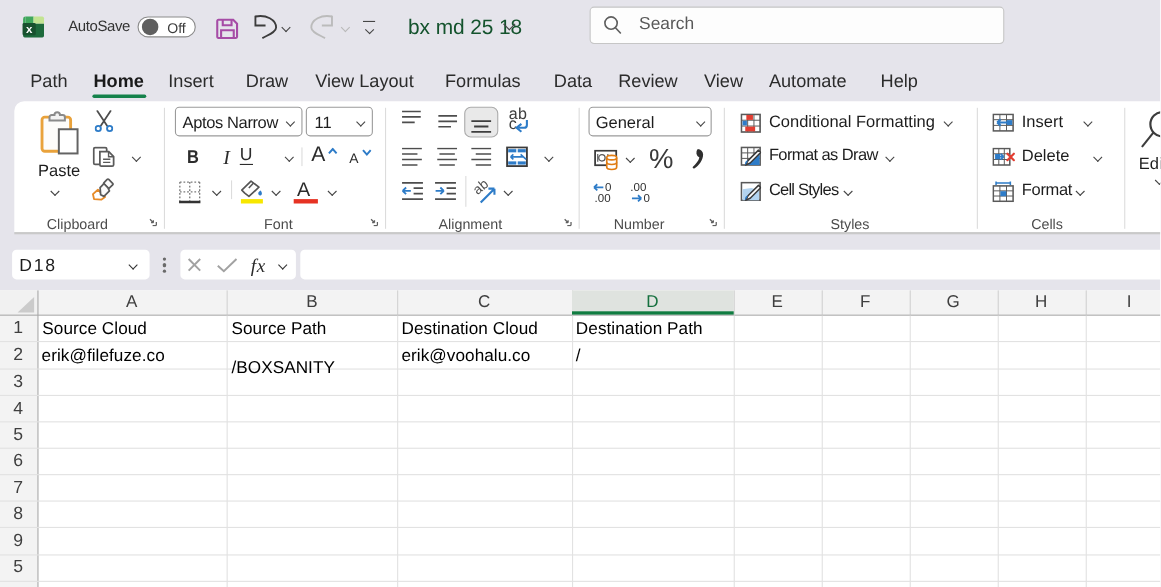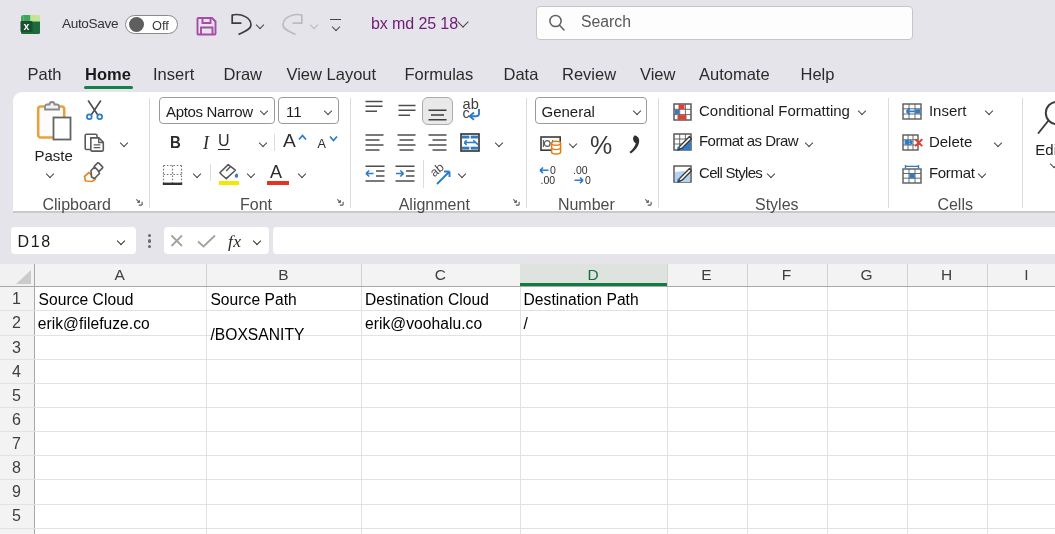--- a/index.html
+++ b/index.html
@@ -2,21 +2,21 @@
 <html><head><meta charset="utf-8"><style>
 *{margin:0;padding:0;box-sizing:border-box}
 html,body{width:1055px;height:534px;overflow:hidden}
 body{font-family:"Liberation Sans",sans-serif;}
 #w{position:relative;width:1055px;height:534px;background:#e5e4eb;overflow:hidden}
 .ab{position:absolute}
 .ch{position:absolute;width:6px;height:6px;border-left:1.6px solid #454545;border-bottom:1.6px solid #454545;transform:rotate(-45deg)}
 .chg{border-color:#b9b9b9}
 .txt{position:absolute;white-space:nowrap;color:#1d1d1d}
 .tab{position:absolute;top:65px;font-size:16.5px;color:#2b2b2b;white-space:nowrap}
-.glbl{position:absolute;font-size:16px;color:#4c4c4c;white-space:nowrap}
+.glbl{position:absolute;font-size:13px;color:#4c4c4c;white-space:nowrap}
 .rlbl{position:absolute;font-size:15px;color:#1d1d1d;white-space:nowrap}
 .gline-v{position:absolute;width:1px;background:#e2e2e2}
 .gline-h{position:absolute;height:1px;background:#e2e2e2}
 .hsep{position:absolute;width:1px;background:#d2d2d2}
 .gdiv{position:absolute;width:1px;background:#dcdcdc;top:98px;height:110px}
 .launch{position:absolute;width:8px;height:8px}
 .ct{position:absolute;font-size:15.6px;letter-spacing:0.05px;color:#000;white-space:nowrap;line-height:1}
 .colhdr{position:absolute;top:266.6px;font-size:15.5px;color:#3f3f3f;text-align:center;line-height:1}
 .rowhdr{position:absolute;font-size:16px;color:#3f3f3f;width:33px;text-align:center;line-height:1}
 </style></head>
@@ -45,21 +45,21 @@
   <path d="M4.2 2 C 14 0 23 5 23 12 C 23 16.5 16 18.6 10.5 21.6" fill="none" stroke="#3c3c3c" stroke-width="1.7"></path>
 </svg>
 <div class="ch" style="left:257px;top:21.5px"></div>
 <svg class="ab" style="left:280px;top:13px" width="26" height="23" viewBox="0 0 26 23">
   <path d="M12.6 10.2 H21.8 V1.4" fill="none" stroke="#bbb" stroke-width="1.7"></path>
   <path d="M21.8 2 C 12 0 3 5 3 12 C 3 16.5 10 18.6 15.5 21.6" fill="none" stroke="#bbb" stroke-width="1.7"></path>
 </svg>
 <div class="ch chg" style="left:311px;top:21.5px"></div>
 <div class="ab" style="left:330px;top:18.5px;width:11px;height:1.8px;background:#454545"></div>
 <div class="ch" style="left:332.5px;top:23.5px"></div>
-<div class="txt" style="left:371px;top:15px;font-size:16px;color:#701a75;letter-spacing:-0.1px">bx md 25 18</div>
+<div class="txt" style="left:371px;top:15px;font-size:19px;color:#14532d;letter-spacing:-0.1px">bx md 25 18</div>
 <div class="ch" style="left:458.5px;top:17.5px;width:8px;height:8px;border-width:1.8px"></div>
 
 <div class="ab" style="left:535.5px;top:5.5px;width:377px;height:34.5px;background:#fdfdfd;border:1px solid #c6c6c6;border-radius:4px"></div>
 <svg class="ab" style="left:546px;top:12px" width="22" height="22" viewBox="0 0 22 22">
   <circle cx="9.5" cy="9" r="5.6" fill="none" stroke="#5f5f5f" stroke-width="1.5"></circle>
   <path d="M13.5 13.2 L18 18" stroke="#5f5f5f" stroke-width="1.5" stroke-linecap="round"></path>
 </svg>
 <div class="txt" style="left:581px;top:13px;font-size:15.8px;color:#585858">Search</div>
 
 <div class="tab" style="left:27.5px">Path</div>

